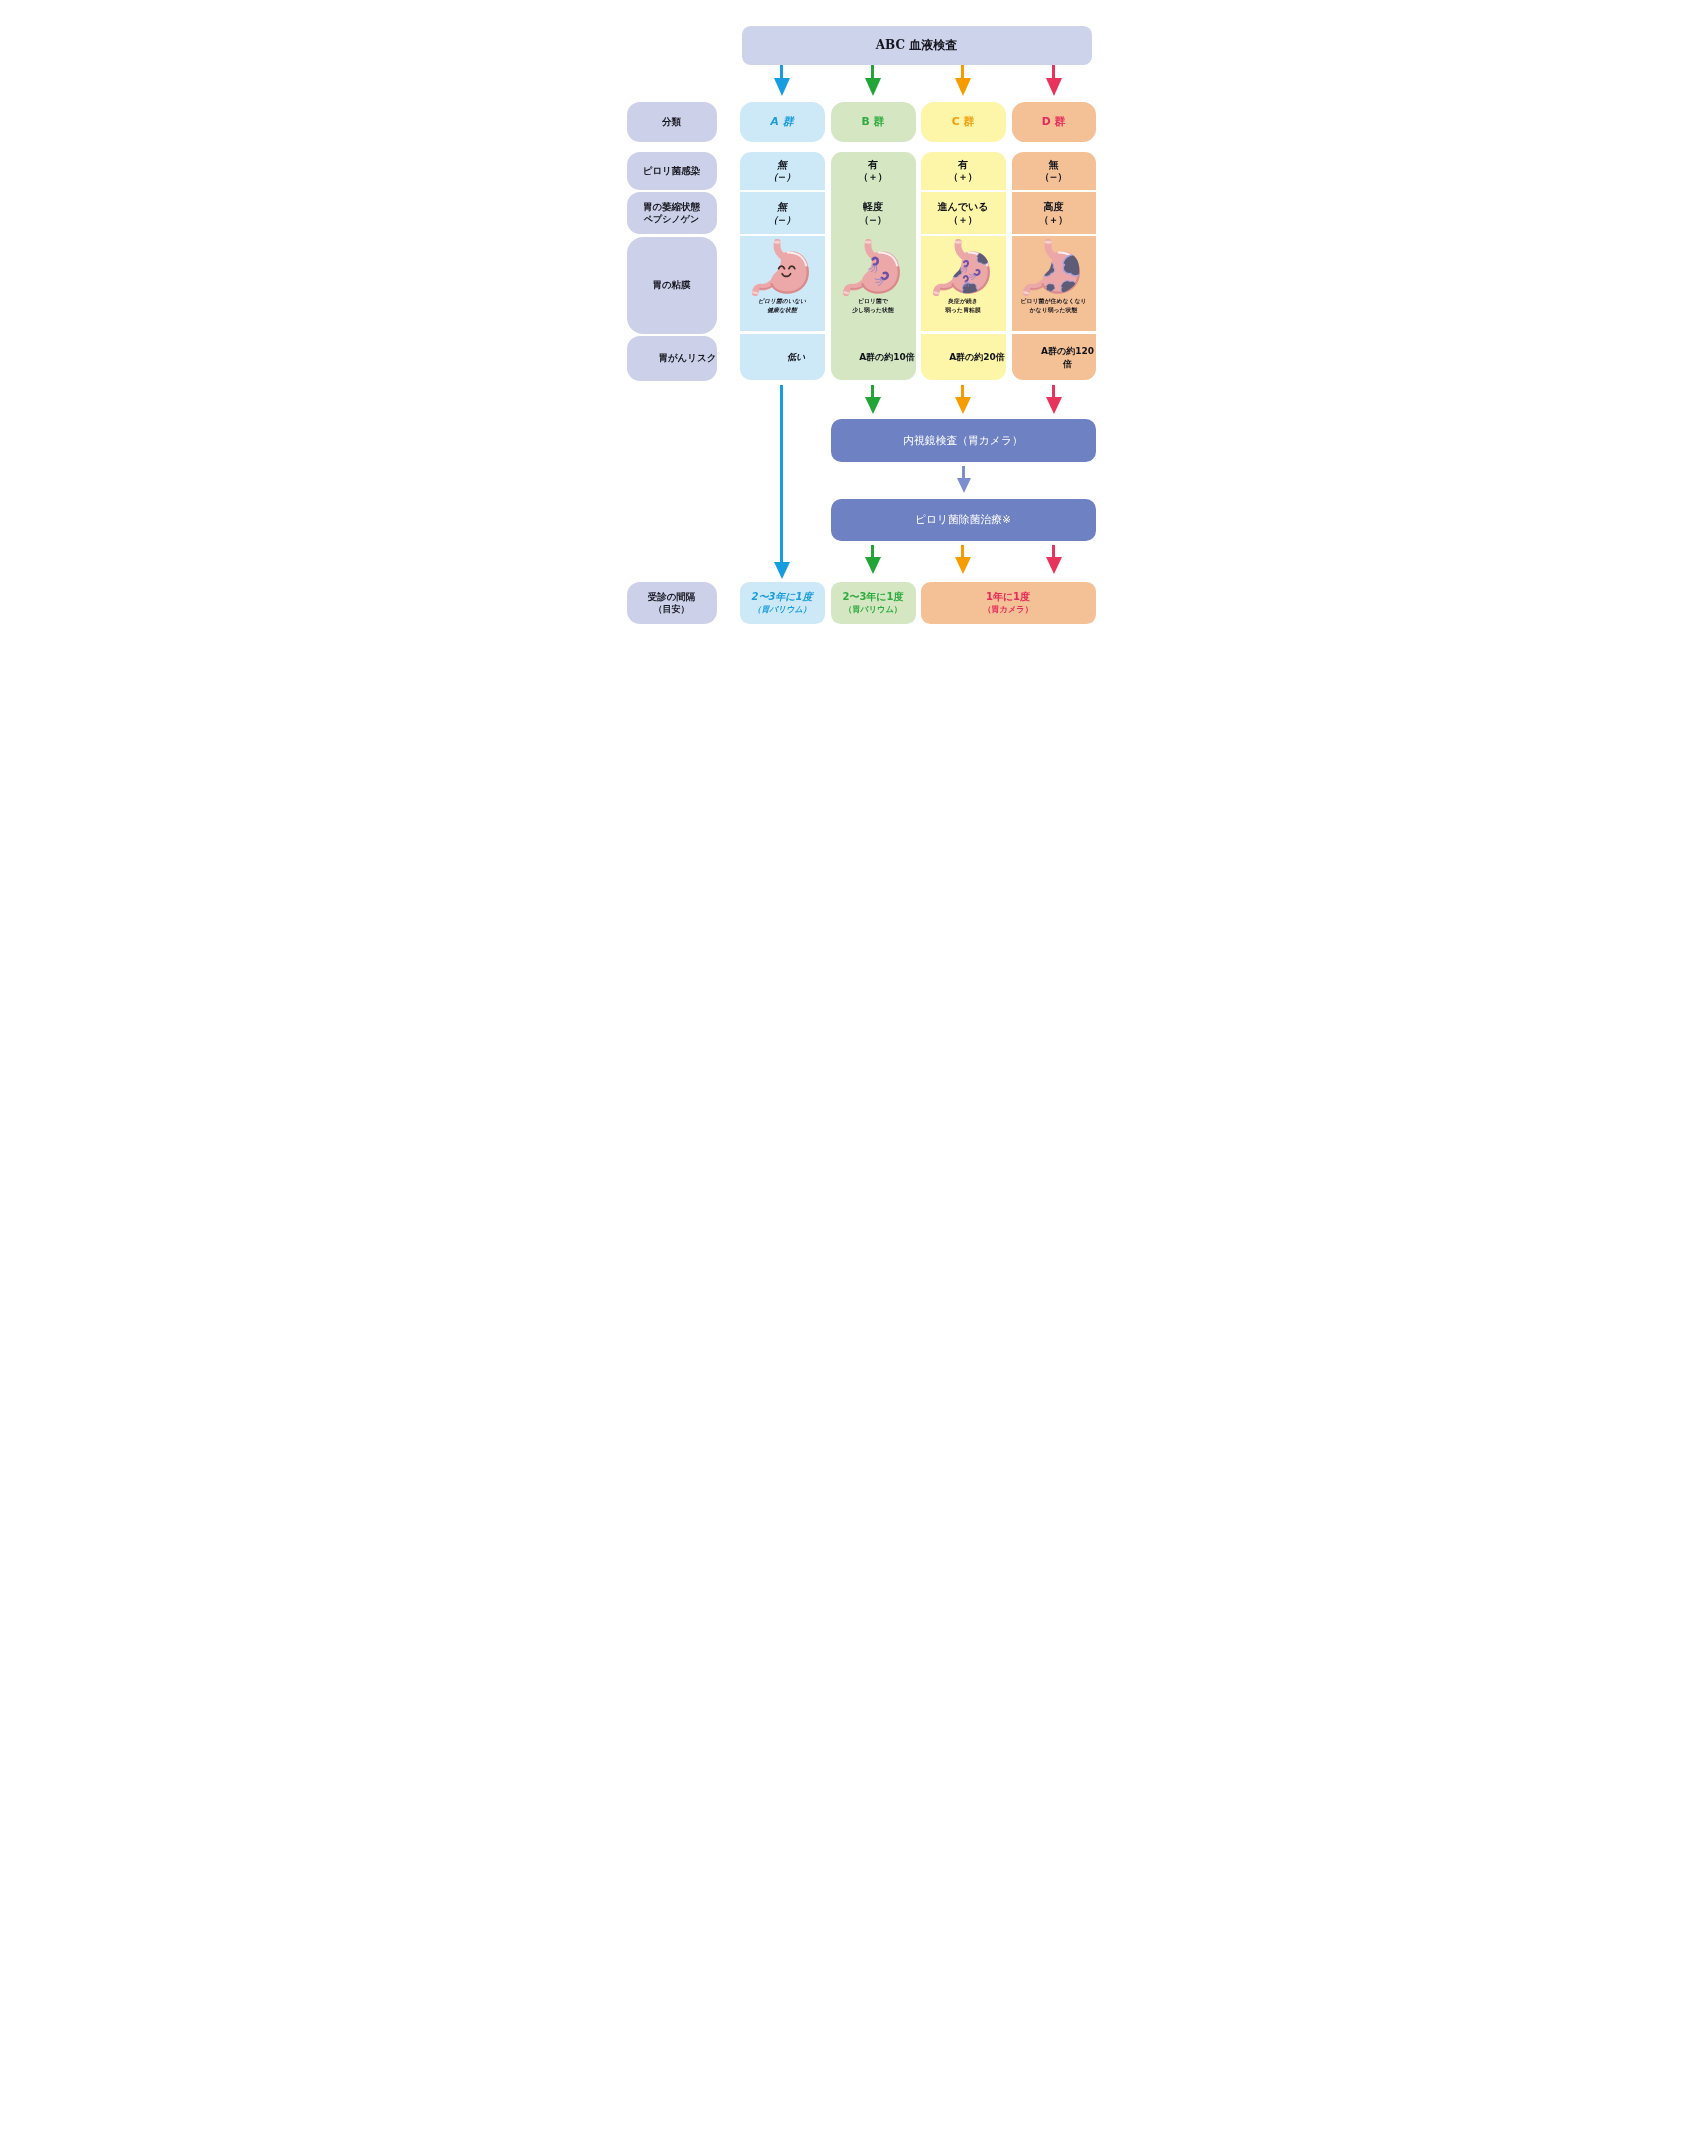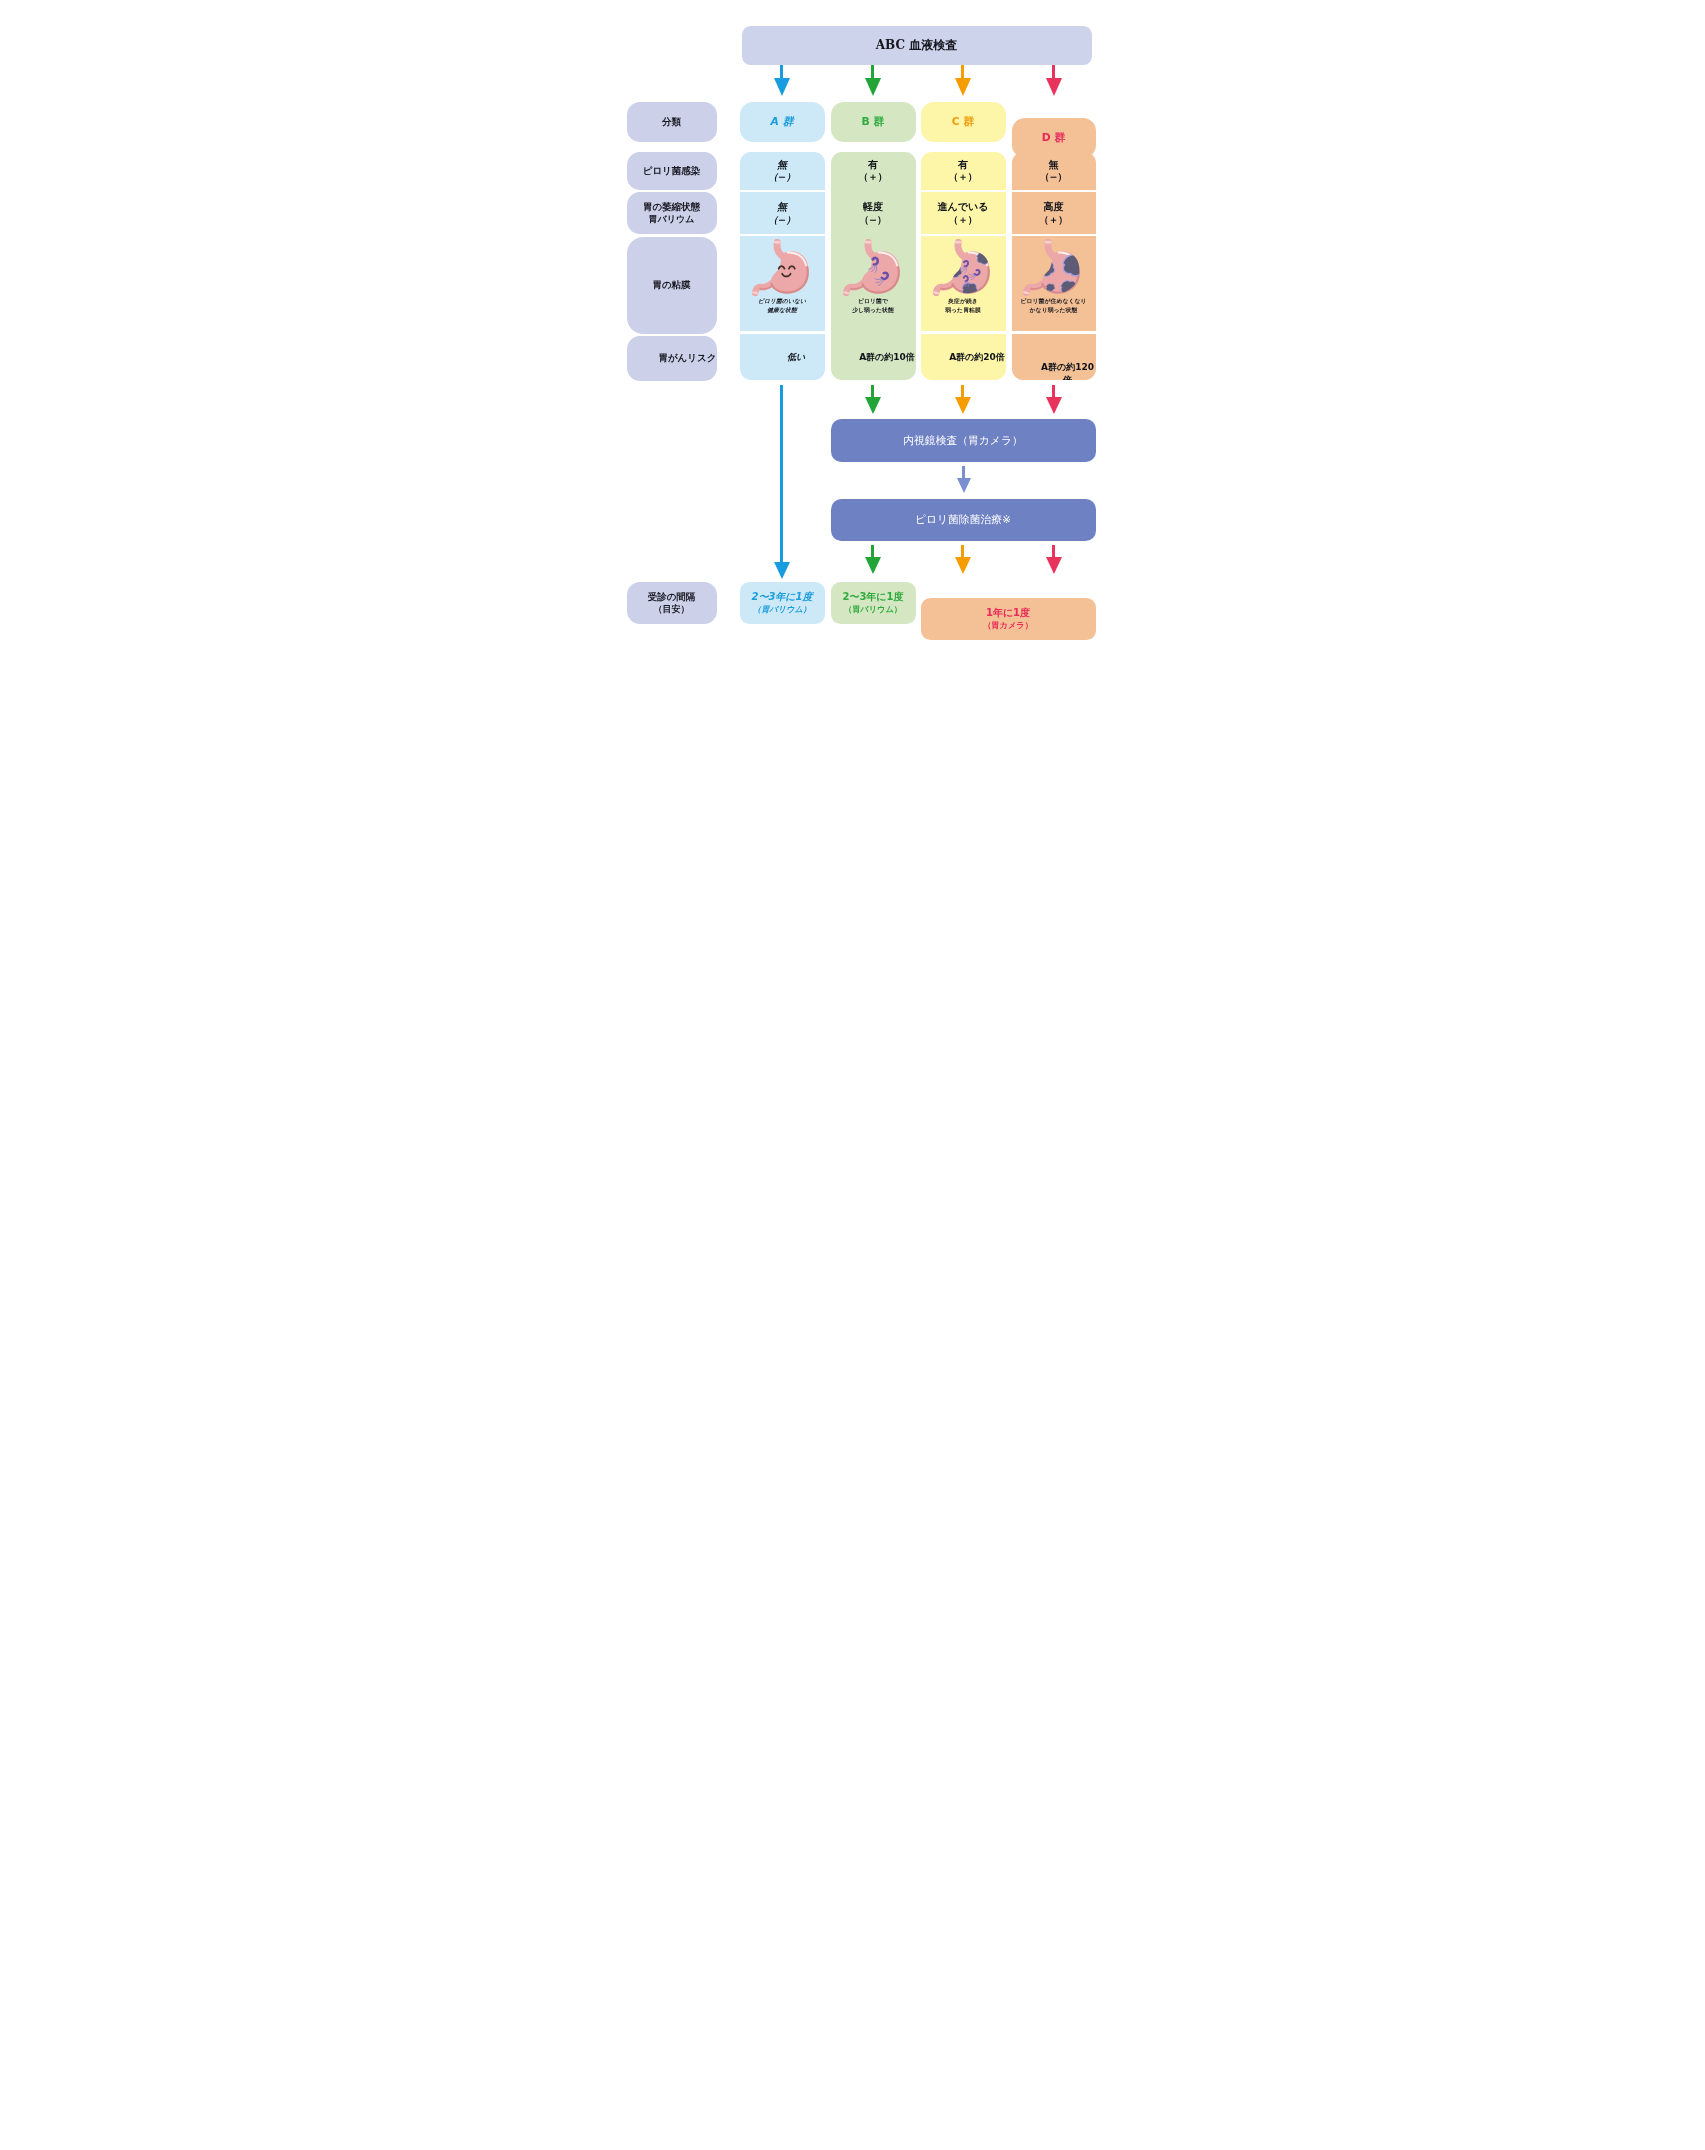--- a/index.html
+++ b/index.html
@@ -16,21 +16,21 @@
   
   .colL{left:30px;width:90px;}
   .colA{left:143px;width:85px;}
   .colB{left:234px;width:85px;}
   .colC{left:324px;width:85px;}
   .colD{left:415px;width:84px;}
   
   .grphead{position:absolute;top:102px;height:40px;border-radius:13px;display:flex;align-items:center;
            justify-content:center;font-size:10.8px;font-weight:bold;}
   .bgA{background:#cde9f8;font-style:italic;} .bgB{background:#d4e7c2;align-items:center;} .bgC{background:#fdf5a7;} .bgD{background:#f4c095;}
-  .txA{color:#1b9ddb;} .txB{color:#2faa3f;} .txC{color:#f09d0e;} .txD{color:#e7295b;margin-top:16px;}
+  .txA{color:#1b9ddb;} .txB{color:#2faa3f;} .txC{color:#f09d0e;} .txD{color:#e7295b;}
   
   .colblock{position:absolute;top:152px;height:228px;border-radius:11.2px;overflow:hidden;
             display:flex;flex-direction:column;}
   .sep{height:2.2px;background:#ffffff;flex:none;}
   .cell{display:flex;flex-direction:column;align-items:center;justify-content:center;color:#101319;
         font-weight:bold;text-align:center;flex:none;}
   .cell .v1{font-size:10px;line-height:1.25;}
   .cell .v2{font-size:9.5px;line-height:1.25;}
   .c-pylori{height:38px;}
   .c-atrophy{height:42px;}
@@ -116,21 +116,21 @@
     </div>
 
   <div class="lavbox colL" style="top:102px;height:40px;">
     <div class="l1">分類</div>
   </div>
   <div class="lavbox colL" style="top:152px;height:38px;">
     <div class="l1">ピロリ菌感染</div>
   </div>
   <div class="lavbox colL" style="top:192px;height:42px;">
     <div class="l1">胃の萎縮状態</div>
-    <div class="l2">胃バリウム</div>
+    <div class="l2">ペプシノゲン</div>
   </div>
   <div class="lavbox colL" style="top:237px;height:97px;border-radius:16.3px;">
     <div class="l1">胃の粘膜</div>
   </div>
   <div class="lavbox colL" style="top:336px;height:45px;align-items:flex-end;">
     <div class="l1">胃がんリスク</div>
   </div>
 
   <div class="grphead bgA txA colA">
       <span>A 群</span>

